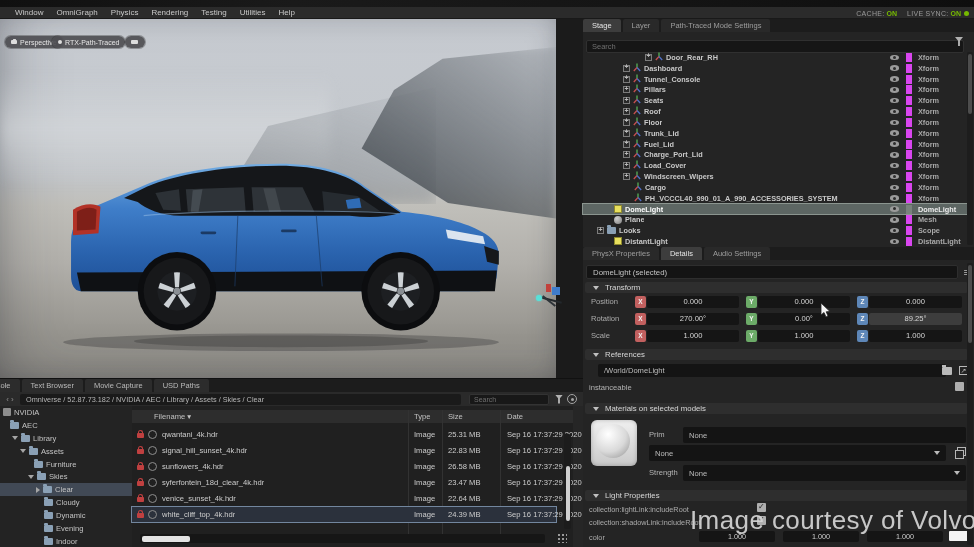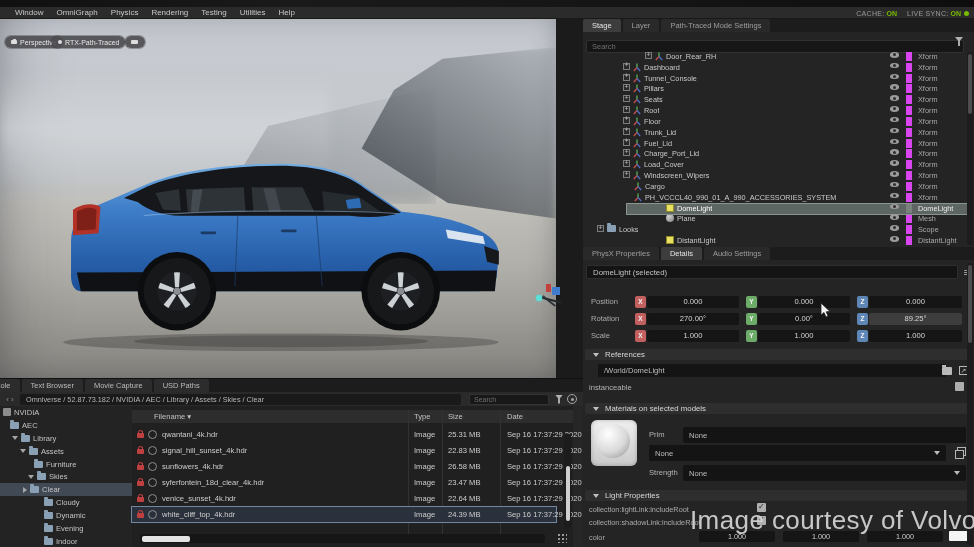--- a/index.html
+++ b/index.html
@@ -48,35 +48,35 @@
   .stage{left:583px;top:19px;width:391px;height:228px;background:#242424;}
   .tabsrow{position:absolute;left:0;top:0;width:100%;height:13px;background:#1c1c1c;display:flex;gap:2px;}
   .tab{height:13px;display:flex;align-items:center;padding:0 9px;font-size:7.5px;color:#9d9d9d;background:#292929;border-radius:2px 2px 0 0;}
   .tab.active{background:#3d3d3d;color:#e4e4e4;}
   .searchrow{position:absolute;left:3px;top:16px;width:378px;height:13px;}
   .searchrow input{width:100%;height:100%;box-sizing:border-box;background:#161616;border:1px solid #303030;border-radius:2px;
      color:#cfcfcf;font-size:7.5px;padding:0 5px;font-family:"Liberation Sans",sans-serif;outline:none;}
   .searchrow input::placeholder{color:#6f6f6f;}
   .funnel{position:absolute;width:8px;height:9px;background:#b0b0b0;clip-path:polygon(0 0,100% 0,62% 42%,62% 100%,38% 100%,38% 42%);}
   .stree{position:absolute;left:0;top:33px;width:385px;height:195px;}
-  .srow{height:10.83px;display:flex;align-items:flex-start;font-size:7.3px;color:#c9c9c9;box-sizing:border-box;}
+  .srow{height:10.83px;display:flex;align-items:center;font-size:7.3px;color:#c9c9c9;box-sizing:border-box;font-weight:bold;}
   .srow .nm{white-space:nowrap;overflow:hidden;margin-left:3px;}
   .srow .eye{margin-left:auto;width:9px;height:5.5px;border-radius:50%;background:#9b9b9b;flex:none;position:relative;}
   .srow .eye::after{content:"";position:absolute;left:3px;top:1.2px;width:3px;height:3px;border-radius:50%;background:#2d2d2d;}
   .srow .typ{flex:none;width:50px;margin-left:7px;border-left:6px solid #d946ef;padding-left:6px;color:#a9a9a9;}
   .srow.sel{background:#5d6663;outline:1px solid #8b958f;color:#fff;}
   .srow.sel .typ{color:#ececec;border-left-color:#79827d;}
   .exp{flex:none;width:7px;height:7px;border:1px solid #7c7c7c;box-sizing:border-box;position:relative;background:#2a2a2a;}
   .exp::before{content:"+";position:absolute;left:0.5px;top:-2.5px;font-size:7px;color:#bbb;}
   .ic{flex:none;margin-left:3px;}
   .ic-dome,.ic-dist{width:8px;height:8px;background:#e8e05e;border:1px solid #8f8a2e;box-sizing:border-box;}
   .ic-mesh{width:8px;height:8px;border-radius:50%;background:radial-gradient(circle at 35% 30%,#cfcfcf,#7e7e7e);}
   .ic-folder{width:9px;height:7px;background:#8aa0b5;border-radius:1px;position:relative;}
   .ic-folder::before{content:"";position:absolute;left:0;top:-2px;width:4px;height:2px;background:#8aa0b5;border-radius:1px 1px 0 0;}
-  .ind1{padding-left:36px;margin-left:44px;} .ind2{padding-left:40px;} .ind3{padding-left:62px;} .ind0{padding-left:14px;}
+  .ind1{padding-left:28px;} .ind2{padding-left:40px;} .ind3{padding-left:62px;} .ind0{padding-left:14px;}
   .vsb{position:absolute;background:#1d1d1d;border-radius:2px;}
   .vsb .th{position:absolute;left:1px;width:4px;background:#4d4d4d;border-radius:2px;}
 
   
   .props{left:583px;top:247px;width:391px;height:300px;background:#242424;}
   .selbar{position:absolute;left:3px;top:18px;width:372px;height:14px;background:#141414;border:1px solid #2e2e2e;border-radius:2px;
      display:flex;align-items:center;padding:0 6px;box-sizing:border-box;font-size:7.8px;color:#c4c4c4;}
   .burger{position:absolute;right:4px;top:18px;font-size:11px;color:#bdbdbd;line-height:14px;}
   .sechdr{position:absolute;left:2px;width:383px;height:11px;background:#2e2e2e;border-radius:2px;display:flex;align-items:center;
      font-size:7.8px;color:#d8d8d8;padding-left:8px;box-sizing:border-box;gap:6px;}
@@ -466,20 +466,24 @@
     <div class="tabsrow">
       <div class="tab">PhysX Properties</div>
       <div class="tab active">Details</div>
       <div class="tab">Audio Settings</div>
     </div>
     <div class="selbar">
         <span>DomeLight (selected)</span>
       </div>
     <div class="burger">≡</div>
 
+    <div class="sechdr" style="top:35px;">
+      <span class="tri"></span>
+      <span>Transform</span>
+    </div>
     <div class="trow" style="top:48px;">
       <span class="tlab">Position</span>
       <span class="badge bx">X</span>
       <span class="fld f1">0.000</span>
       <span class="badge by">Y</span>
       <span class="fld f2">0.000</span>
       <span class="badge bz">Z</span>
       <span class="fld f3">0.000</span>
     </div>
     <div class="trow" style="top:65px;">
@@ -595,21 +599,21 @@
         </div>
       <div class="crow" style="padding-left:34px;">
           <span class="ic-folder"></span>
           <span>Furniture</span>
         </div>
       <div class="crow" style="padding-left:28px;">
           <span class="arw d"></span>
           <span class="ic-folder"></span>
           <span>Skies</span>
         </div>
-      <div class="crow sel" style="padding-left:23px;">
+      <div class="crow sel" style="padding-left:36px;">
           <span class="arw r"></span>
           <span class="ic-folder"></span>
           <span>Clear</span>
         </div>
       <div class="crow" style="padding-left:44px;">
           <span class="ic-folder"></span>
           <span>Cloudy</span>
         </div>
       <div class="crow" style="padding-left:44px;">
           <span class="ic-folder"></span>

